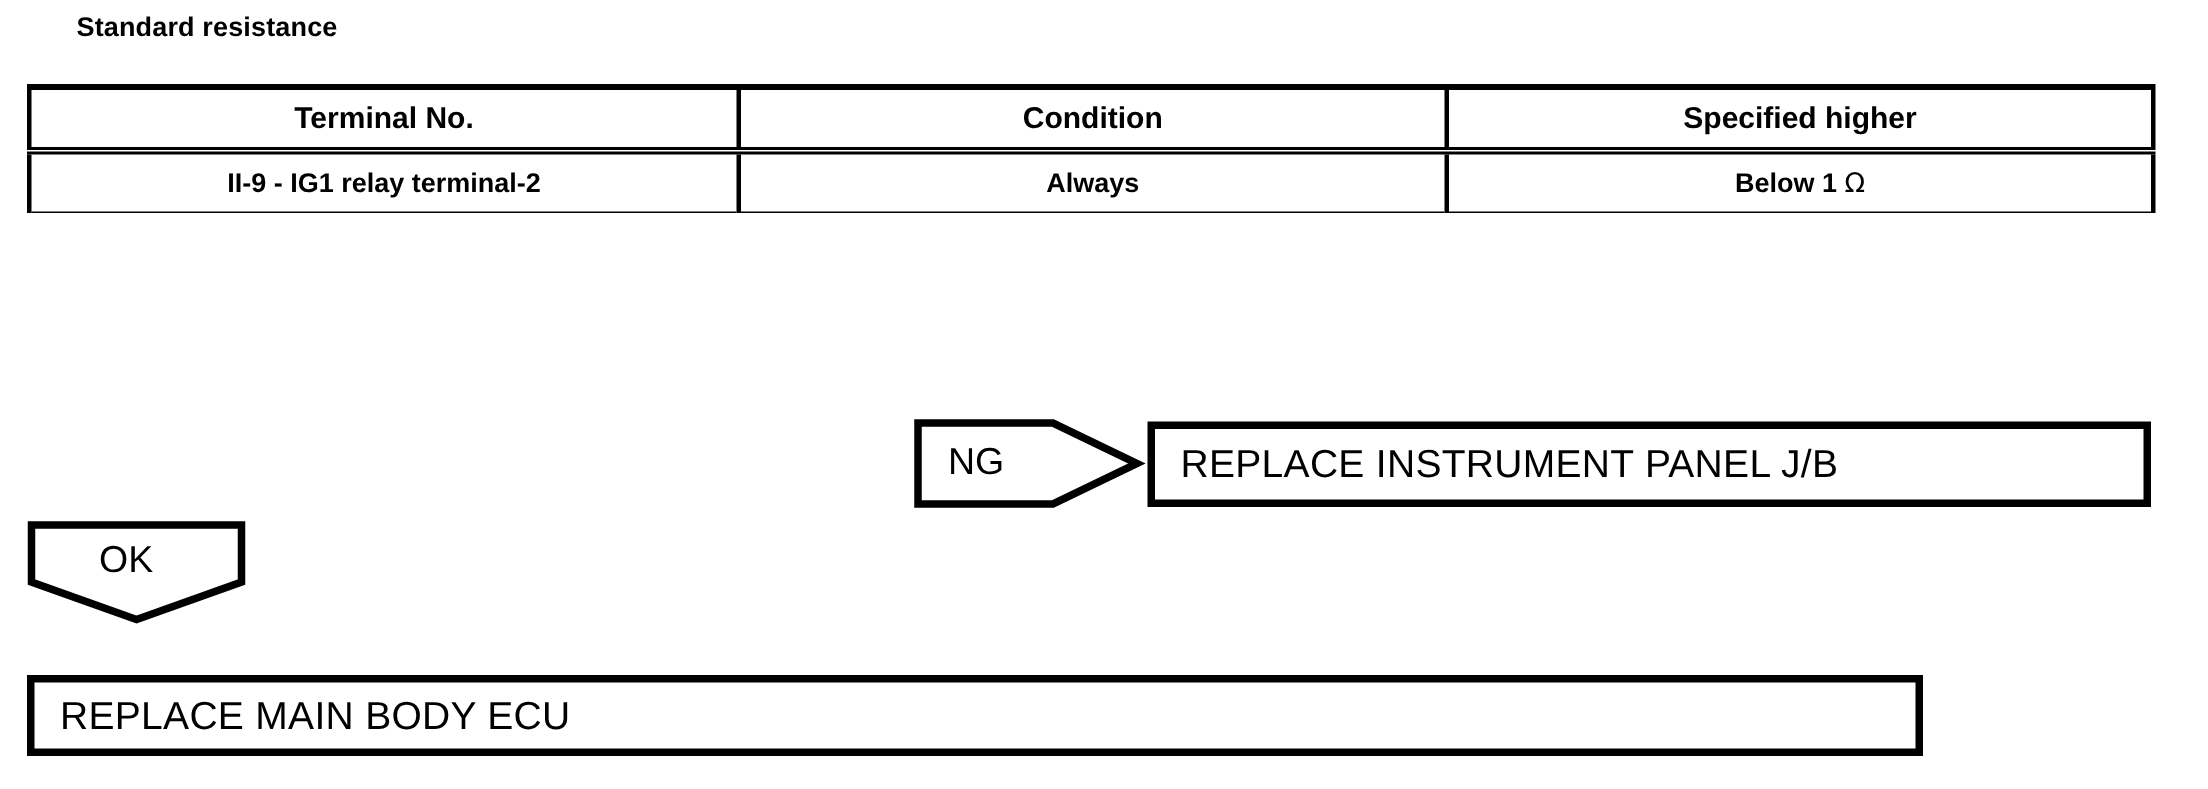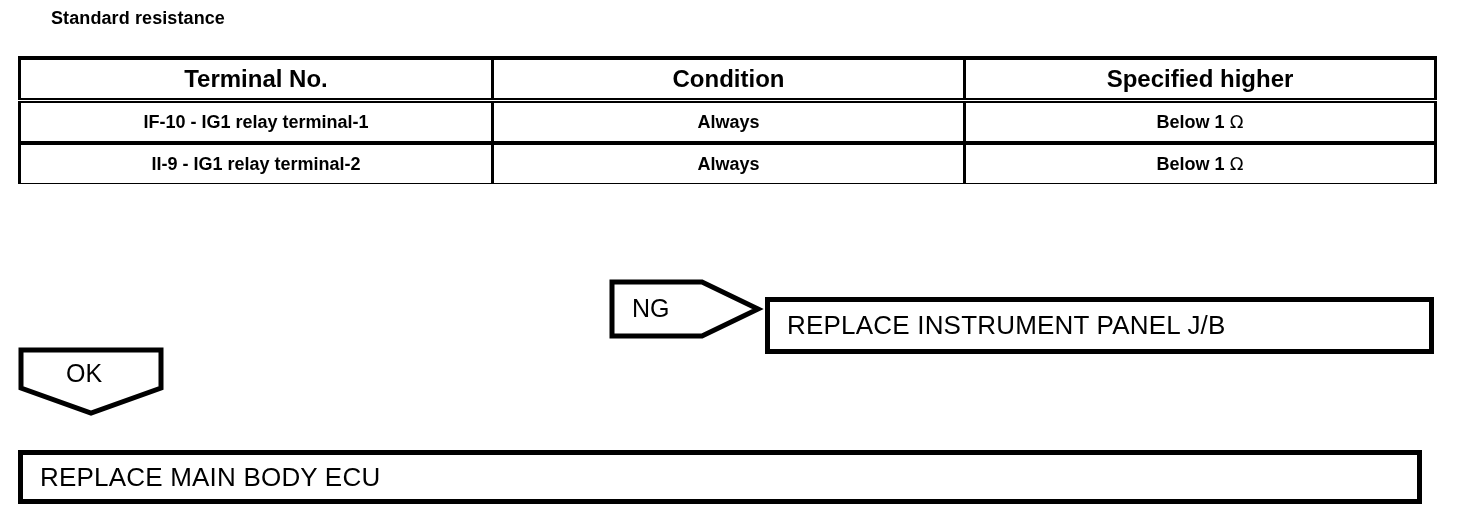--- a/index.html
+++ b/index.html
@@ -45,21 +45,21 @@
   #spec-table td {
     text-align: center;
     vertical-align: middle;
     font-weight: bold;
     padding: 0;
     border-left: 3px solid #000;
     border-right: 3px solid #000;
   }
   #spec-table th {
     height: 38px;
-    font-size: 24px;
+    font-size: 20px;
   }
   #spec-table td {
     height: 38px;
     font-size: 18px;
   }
 
   
   #spec-table tr.header-row th { border-top: 4px solid #000; }
   #spec-table tr.row-4 td { border-bottom: 4px solid #000; }
 
@@ -114,26 +114,25 @@
     white-space: nowrap;
     padding-left: 17px;
     letter-spacing: 0.2px;
   }
 
   #replace-ipjb-box {
     left: 765px;
     top: 281px;
     width: 669px;
     height: 57px;
-    margin-top: 16px;
   }
   #replace-ecu-box {
     left: 18px;
     top: 450px;
-    width: 1404px;
+    width: 1264px;
     height: 54px;
   }
 </style>
 </head>
 <body>
 
 <div id="page-title">Standard resistance</div>
 
 <table id="spec-table">
   <colgroup>
@@ -142,25 +141,20 @@
       <col class="c3">
   </colgroup>
   <thead>
     <tr class="header-row">
       <th>Terminal No.</th>
       <th>Condition</th>
       <th>Specified higher</th>
     </tr>
   </thead>
   <tbody>
-    <tr class="row-1">
-      <td>IF-10 - IG1 relay terminal-1</td>
-      <td>Always</td>
-      <td><span>Below 1 </span><span class="ohm">Ω</span></td>
-    </tr>
     <tr class="row-2">
       <td>II-9 - IG1 relay terminal-2</td>
       <td>Always</td>
       <td><span>Below 1 </span><span class="ohm">Ω</span></td>
     </tr>
   </tbody>
 </table>
 
 <svg id="ng-arrow" class="flow-svg" viewBox="0 0 152 60">
   <polygon class="flow-shape" points="3,3 93,3 149,30 93,57 3,57"></polygon>

